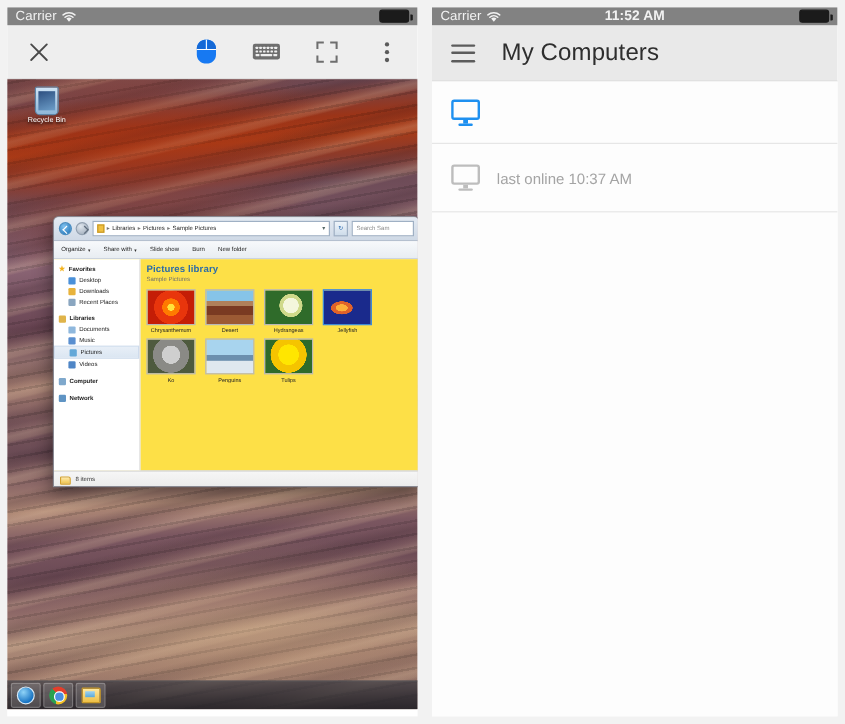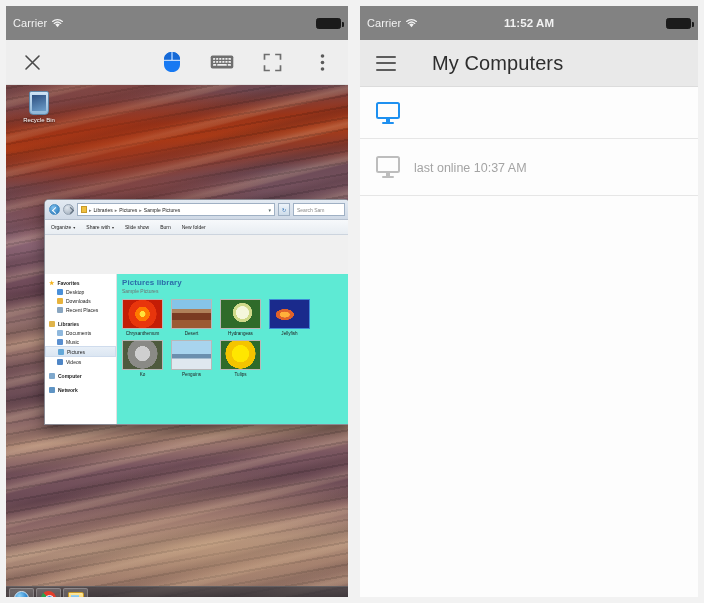--- a/index.html
+++ b/index.html
@@ -11,21 +11,21 @@
   }
   .stage { position: relative; width: 704px; height: 603px; display: flex; }
 
   
   .phone { position: relative; overflow: hidden; background: #fff; }
   .phone-left  { width: 342px; height: 591px; margin: 6px 0 0 6px; }
   .phone-right { width: 338px; height: 591px; margin: 6px 6px 0 12px; }
 
   
   .statusbar {
-    height: 34px; background: #828282; color: #f2f2f2;
+    height: 15px; background: #828282; color: #f2f2f2;
     display: flex; align-items: center; font-size: 11px;
     padding: 0 7px; position: relative; letter-spacing: .1px;
   }
   .sb-left { display: flex; align-items: center; gap: 4px; }
   .sb-time {
     position: absolute; left: 0; right: 0; text-align: center;
     font-weight: bold; font-size: 11.5px; pointer-events: none;
   }
   .sb-right { margin-left: auto; display: flex; align-items: center; }
   .battery {
@@ -134,21 +134,21 @@
     flex: none; overflow: hidden; white-space: nowrap; }
 
   .ex-cmdbar {
     height: 15px; display: flex; align-items: center; gap: 11px; padding: 0 6px;
     background: linear-gradient(180deg,#f7f9fb,#e8edf2);
     border-bottom: 1px solid #ccd4de; font-size: 5px; color: #1b1b1b;
   }
   .cmd { display: flex; align-items: center; gap: 2px; white-space: nowrap; }
   .cmd .car { font-size: 4px; color: #333; }
 
-  .ex-body { display: flex; height: 176px; background: #5eead4; margin-top: 39px; }
+  .ex-body { display: flex; height: 176px; background: #fde047; }
   .ex-nav {
     width: 72px; background: #fff; border-right: 1px solid #e2e2e2;
     padding: 4px 0 0 0; font-size: 5px; color: #1b1b1b;
   }
   .nav-group { font-weight: bold; display: flex; align-items: center; gap: 3px; padding: 1.5px 0 1.5px 4px; }
   .nav-item  { display: flex; align-items: center; gap: 3px; padding: 1.5px 0 1.5px 12px; white-space: nowrap; }
   .nav-item.sel { background: linear-gradient(180deg,#e8eff7,#dbe6f2); border: .5px solid #cfdced; }
   .nav-sq { width: 6px; height: 6px; border-radius: 1px; flex: none; }
   .star { color: #f3b21b; font-size: 6px; line-height: 1; }
   .nav-gap { height: 5px; }
@@ -190,21 +190,21 @@
   .chrome-ico::after { content:""; position:absolute; left:4.2px; top:4.2px; width:6.5px; height:6.5px;
     border-radius:50%; background:#4a8fe0; border:1.2px solid #fff; }
   .expl-ico { width: 16px; height: 13px; border-radius: 1px 2px 1px 1px;
     background: linear-gradient(180deg,#ffe8a0,#eebf45); border: 1px solid #c99a28; position: relative; }
   .expl-ico::after { content:""; position:absolute; left:2px; top:2px; width:8px; height:5px;
     background: linear-gradient(180deg,#9fd3f0,#5aa8da); }
 
   
   .nav-bar {
     height: 47px; background: #e9e9e9; display: flex; align-items: center;
-    padding: 0 0 0 16px; gap: 36px; border-bottom: 1px solid #dcdcdc;
+    padding: 0 0 0 16px; gap: 22px; border-bottom: 1px solid #dcdcdc;
   }
   .hamburger { width: 20px; height: 15px; display: flex; flex-direction: column;
     justify-content: space-between; cursor: pointer; }
   .hamburger span { display: block; height: 2px; background: #5c5c5c; border-radius: 1px; }
   .nav-title { font-size: 20px; color: #2e2e2e; font-weight: normal; letter-spacing: .1px; }
 
   .computer-list { background: #fdfdfd; height: 529px; }
   .comp-row {
     display: flex; align-items: center; gap: 14px; padding: 0 16px;
     border-bottom: 1px solid #e6e6e6; cursor: pointer; background: #fdfdfd;

